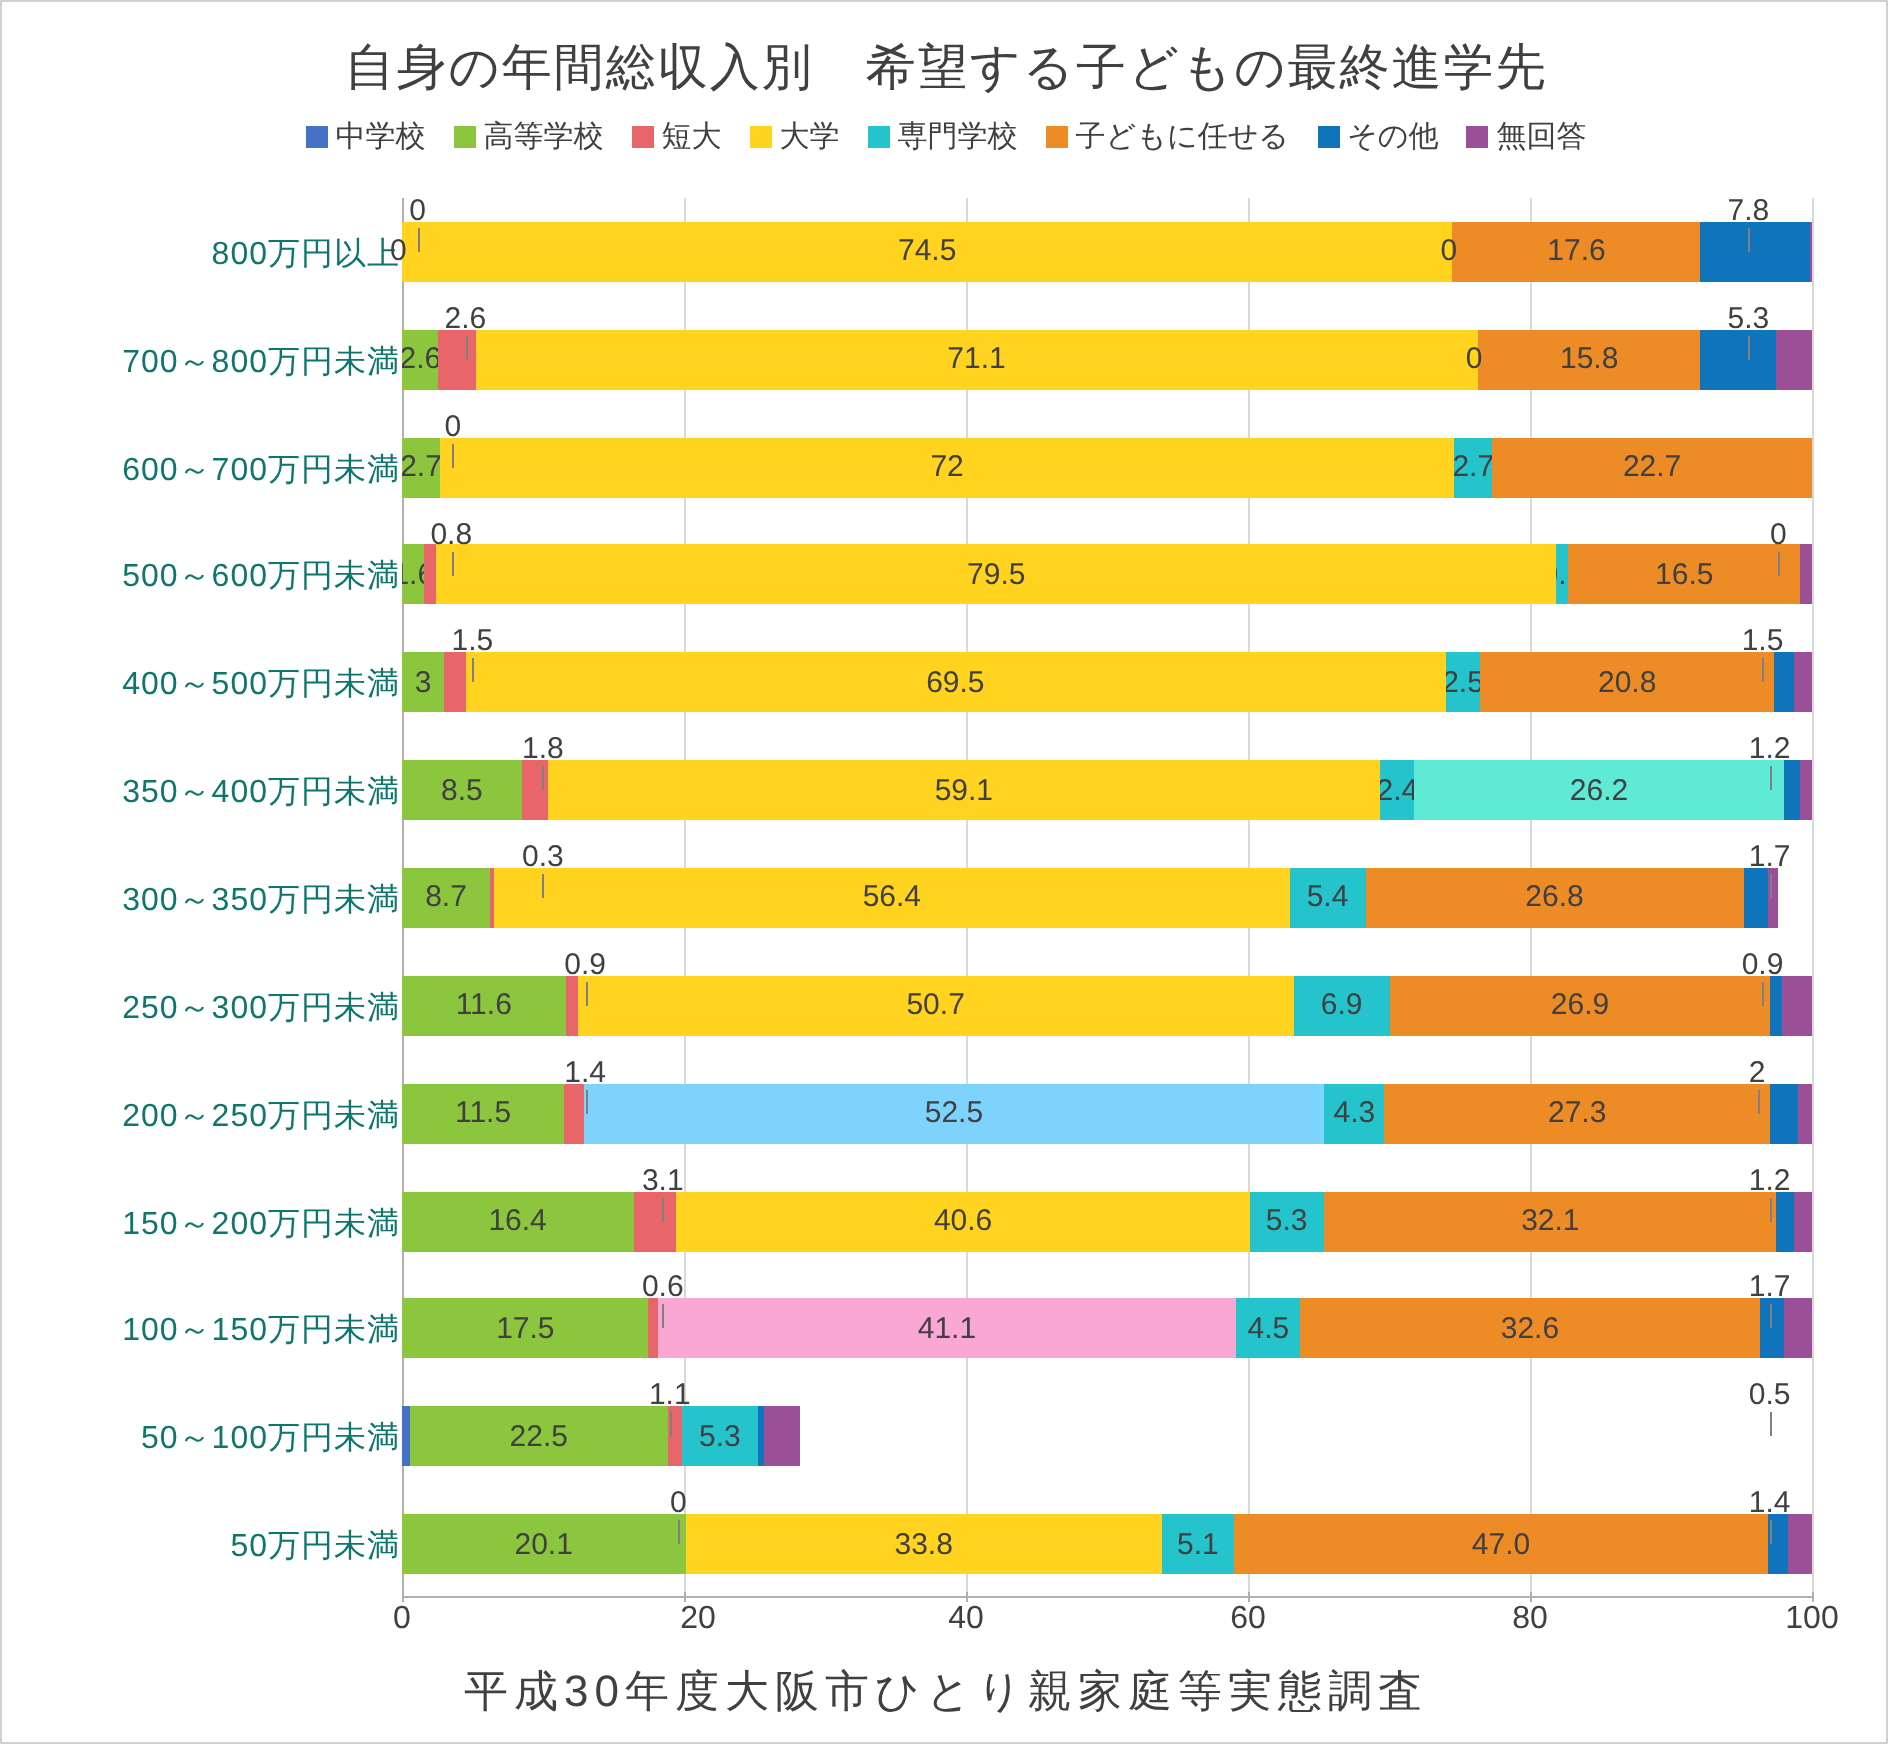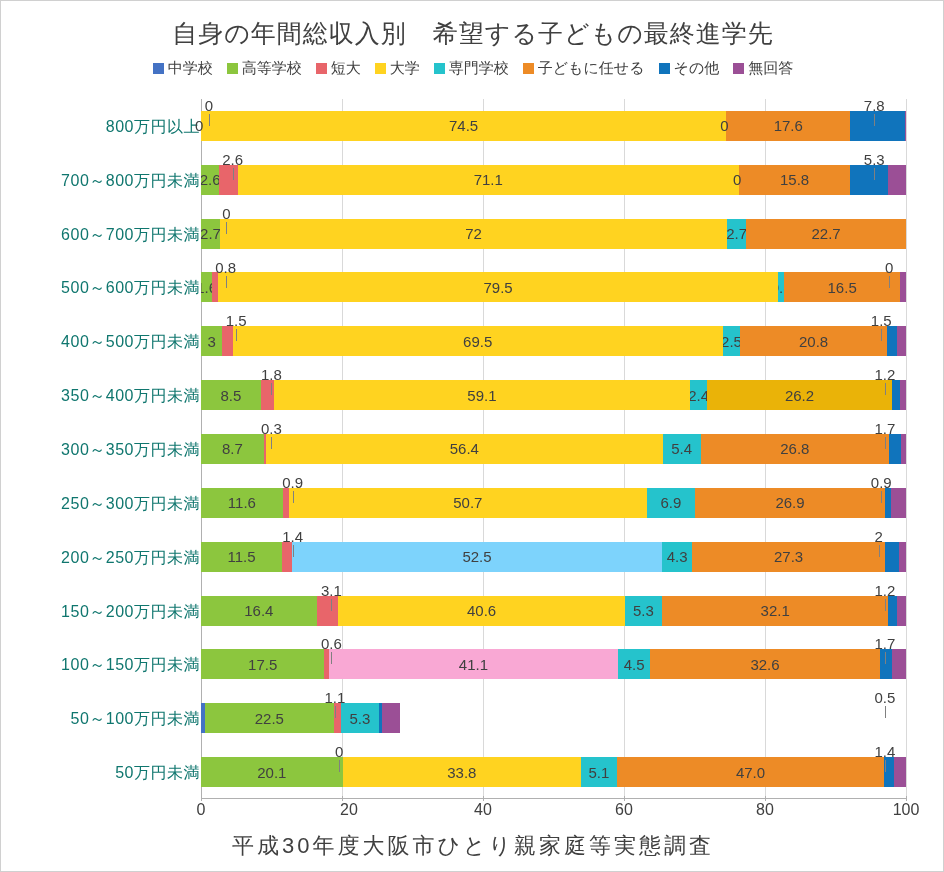--- a/index.html
+++ b/index.html
@@ -184,31 +184,31 @@
           <div class="outlabel" style="left: 24.775px; top: -2px;">1.5<span class="tick"></span></div>
           <div class="outlabel" style="left: 669.85px; top: -2px;">1.5<span class="tick"></span></div>
         </div>
         <div class="row" style="top: 269.231px; height: 53.8462px;">
           <div class="cat-label" style="top: 17.9231px;">350～400万円未満</div>
           <div class="bar" style="top: 11.9231px;">
             <div class="seg" style="width: 59.925px; background: rgb(140, 198, 62);">8.5</div>
             <div class="seg" style="width: 12.69px; background: rgb(232, 101, 106);"></div>
             <div class="seg" style="width: 416.655px; background: rgb(255, 211, 32);">59.1</div>
             <div class="seg" style="width: 16.92px; background: rgb(37, 195, 204);">2.4</div>
-            <div class="seg" style="width: 184.71px; background: #eab308;">26.2</div>
+            <div class="seg" style="width: 184.71px; background: #5eead4;">26.2</div>
             <div class="seg" style="width: 8.46px; background: rgb(16, 116, 188);"></div>
             <div class="seg" style="width: 5.64px; background: rgb(155, 79, 150);"></div>
           </div>
           <div class="outlabel" style="left: 60.025px; top: -2px;">1.8<span class="tick"></span></div>
           <div class="outlabel" style="left: 673.375px; top: -2px;">1.2<span class="tick"></span></div>
         </div>
         <div class="row" style="top: 323.077px; height: 53.8462px;">
           <div class="cat-label" style="top: 17.9231px;">300～350万円未満</div>
           <div class="bar" style="top: 11.9231px;">
-            <div class="seg" style="width: 63px; background: rgb(140, 198, 62);">8.7</div>
+            <div class="seg" style="width: 44px; background: rgb(140, 198, 62);">8.7</div>
             <div class="seg" style="width: 2.115px; background: rgb(232, 101, 106);"></div>
             <div class="seg" style="width: 397.62px; background: rgb(255, 211, 32);">56.4</div>
             <div class="seg" style="width: 38.07px; background: rgb(37, 195, 204);">5.4</div>
             <div class="seg" style="width: 188.94px; background: rgb(237, 139, 38);">26.8</div>
             <div class="seg" style="width: 11.985px; background: rgb(16, 116, 188);"></div>
             <div class="seg" style="width: 4.935px; background: rgb(155, 79, 150);"></div>
           </div>
           <div class="outlabel" style="left: 60.025px; top: -2px;">0.3<span class="tick"></span></div>
           <div class="outlabel" style="left: 673.375px; top: -2px;">1.7<span class="tick"></span></div>
         </div>

